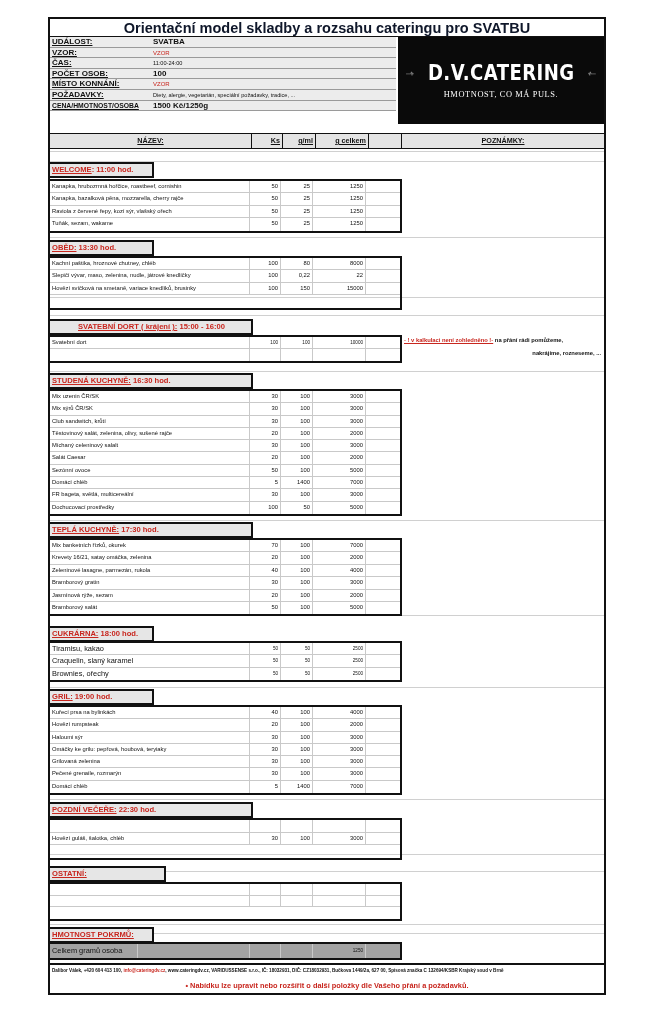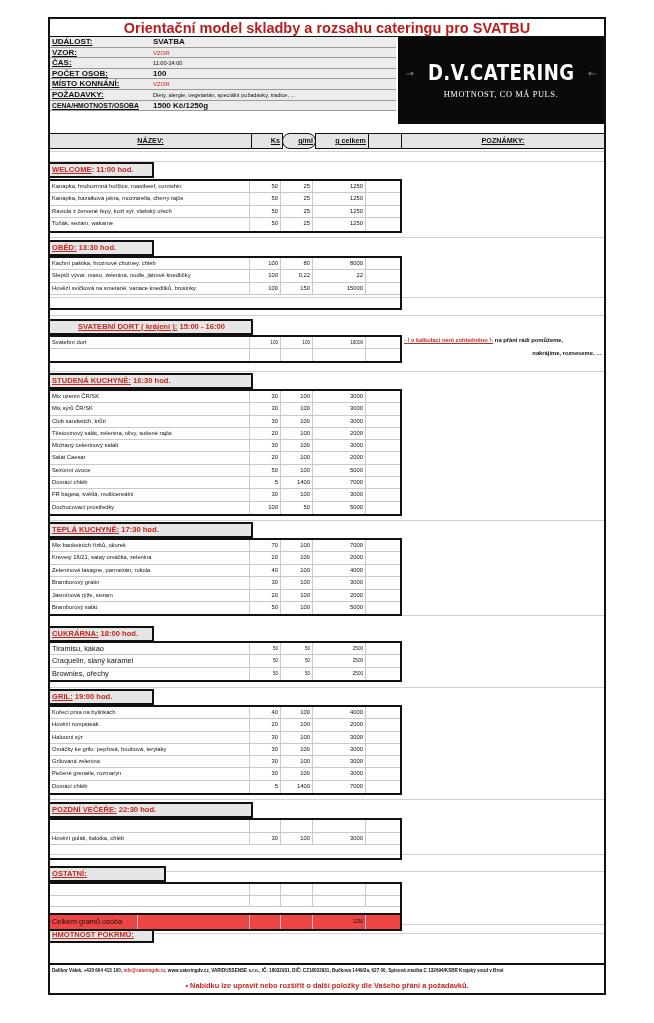--- a/index.html
+++ b/index.html
@@ -1,20 +1,20 @@
 <!DOCTYPE html>
 <html><head>
 <meta charset="utf-8">
 <style>
   * { box-sizing: border-box; margin: 0; padding: 0; }
   html, body { width: 654px; height: 1023px; background: #ffffff; overflow: hidden; }
   body { font-family: "Liberation Sans", sans-serif; color: #111; position: relative; }
   .sheet { position: absolute; left: 48px; top: 17px; width: 558px; height: 978px; border: 2px solid #111; background: #fff; }
   .abs { position: absolute; }
-  .title { left: 0; top: 0; width: 554px; height: 18px; text-align: center; color: #b91c1c; font-weight: bold; font-size: 14.5px; line-height: 18px; border-bottom: 1.5px solid #111; }
+  .title { left: 0; top: 0; width: 554px; height: 18px; text-align: center; color: #0f172a; font-weight: bold; font-size: 14.5px; line-height: 18px; border-bottom: 1.5px solid #111; }
   .info { left: 0; top: 18px; width: 346px; }
   .info-row { display: flex; height: 10.6px; border-bottom: 1px solid #9a9a9a; background: #ececec; }
   .info-label { width: 103px; font-size: 8px; font-weight: bold; text-decoration: underline; line-height: 10px; padding-left: 2px; white-space: nowrap; overflow: hidden; }
   .info-row:last-child .info-label { font-size: 6.8px; }
   .info-val { flex: 1; font-size: 5.6px; line-height: 10px; white-space: nowrap; overflow: hidden; }
   .info-val.big { font-size: 8px; font-weight: bold; }
   .info-val.red { color: #c8261e; font-size: 6px; }
   .logo { left: 348px; top: 18px; width: 206px; height: 87px; background: #0a0a0a; color: #fff; display: flex; flex-direction: column; align-items: center; justify-content: center; }
   .logo-main { font-family: "DejaVu Sans", sans-serif; font-weight: bold; font-size: 21px; letter-spacing: 0.5px; transform: scaleX(0.86); line-height: 22px; position: relative; }
   .logo-line { display: flex; align-items: center; width: 190px; justify-content: center; gap: 2px; }
@@ -89,21 +89,21 @@
       <svg width="26" height="20" viewBox="0 0 26 20">
           <polyline points="0,13 2,13 4,9 6,18 8,6 10,13 26,13" fill="none" stroke="#fff" stroke-width="1.1"></polyline>
         </svg>
     </div>
     <div class="logo-sub">HMOTNOST, CO MÁ PULS.</div>
   </div>
 
   <div class="abs colhead">
     <div class="ch" style="left:0;width:202px;text-align:center;border-left:none;">NÁZEV:</div>
     <div class="ch" style="left:201px;width:32px;text-align:right;padding-right:2px;">Ks</div>
-    <div class="ch" style="left:232px;width:34px;text-align:right;padding-right:2px;border-radius:8px;">g/ml</div>
+    <div class="ch" style="left:232px;width:34px;text-align:right;padding-right:2px;">g/ml</div>
     <div class="ch" style="left:265px;width:54px;text-align:right;padding-right:2px;">g celkem</div>
     <div class="ch" style="left:318px;width:34px;"></div>
     <div class="ch" style="left:351px;width:203px;text-align:center;border-right:none;">POZNÁMKY:</div>
   </div>
 
   <div class="hl" style="top:132px;"></div>
   <div class="hl" style="top:142px;"></div>
   <div class="hl" style="top:218px;"></div>
   <div class="hl" style="top:278px;"></div>
   <div class="hl" style="top:296px;"></div>
@@ -431,21 +431,21 @@
         <div class="c-g"></div>
         <div class="c-tot"></div>
         <div class="c-x"></div>
       </div>
     <div class="row" style="height:11.5px;">
         <div class="c-name" style="border-right:none;"></div>
       </div>
   </div>
 
   <div class="sec-head" style="top:908px;width:104px;"><span class="u">HMOTNOST POKRMŮ:</span></div>
-  <div class="block large" style="top:894px;background:#ef4444;">
+  <div class="block large" style="top:923px;background:#a3a3a3;">
     <div class="row" style="height:14px;line-height:13px;">
         <div class="c-name" style="width:88px;">Celkem gramů osoba</div>
         <div style="width:112px;border-right:1px solid #c9c9c9;"></div>
         <div class="c-ks"></div>
         <div class="c-g"></div>
         <div class="c-tot">1250</div>
         <div class="c-x"></div>
       </div>
   </div>
 

